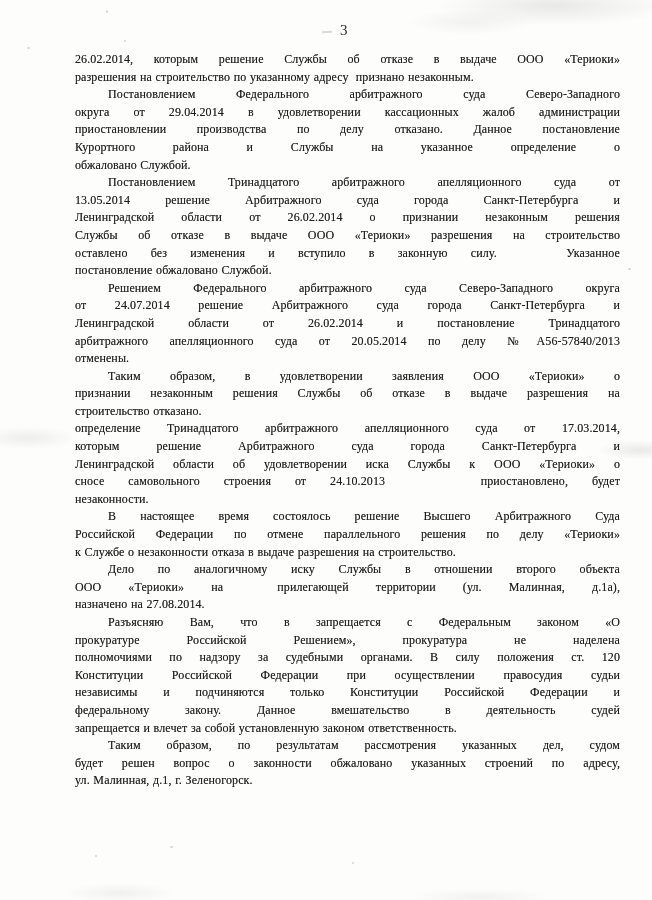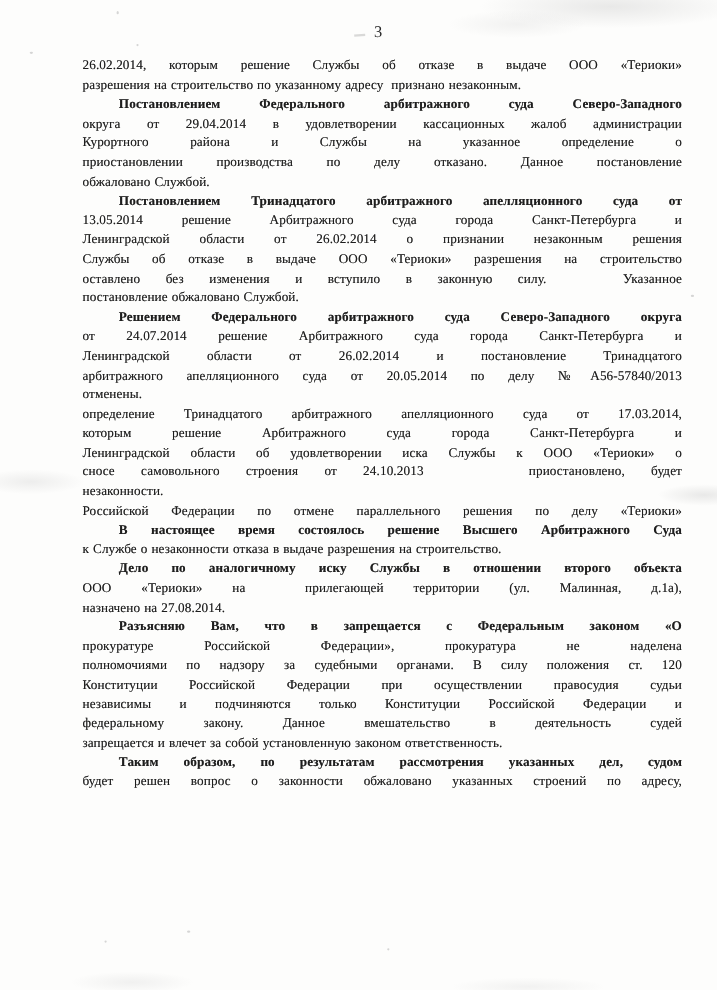--- a/index.html
+++ b/index.html
@@ -42,21 +42,21 @@
     letter-spacing: 0.1px;
     word-spacing: 0.5px;
     text-shadow: 0 0 0.5px rgba(30,30,30,0.55);
   }
   .paragraph { margin: 0; }
   .line {
     text-align: justify;
     text-align-last: justify;
   }
   .line.last { text-align-last: left; }
-  .line.indent { padding-left: 33px; font-weight: bold; }
+  .line.indent { padding-left: 33px; }
   
   .spk {
     position: absolute;
     background: rgba(110,110,110,0.28);
     border-radius: 50%;
   }
   .dash {
     position: absolute;
     left: 322px;
     top: 31px;
@@ -83,64 +83,70 @@
   <div class="page-number">3</div>
 
   <div class="doc-body">
       <div class="paragraph">
         <div class="line">26.02.2014, которым решение Службы об отказе в выдаче ООО «Териоки»</div>
         <div class="line last">разрешения на строительство по указанному адресу&nbsp; признано незаконным.</div>
       </div>
       <div class="paragraph">
         <div class="line indent">Постановлением Федерального арбитражного суда Северо-Западного</div>
         <div class="line">округа от 29.04.2014 в удовлетворении кассационных жалоб администрации</div>
+        <div class="line">приостановлении производства по делу отказано. Данное постановление</div>
         <div class="line">Курортного района и Службы на указанное определение о</div>
-        <div class="line">приостановлении производства по делу отказано. Данное постановление</div>
         <div class="line last">обжаловано Службой.</div>
       </div>
       <div class="paragraph">
         <div class="line indent">Постановлением Тринадцатого арбитражного апелляционного суда от</div>
         <div class="line">13.05.2014 решение Арбитражного суда города Санкт-Петербурга и</div>
         <div class="line">Ленинградской области от 26.02.2014 о признании незаконным решения</div>
         <div class="line">Службы об отказе в выдаче ООО «Териоки» разрешения на строительство</div>
         <div class="line">оставлено без изменения и вступило в законную силу.&nbsp;&nbsp; Указанное</div>
         <div class="line last">постановление обжаловано Службой.</div>
       </div>
       <div class="paragraph">
         <div class="line indent">Решением Федерального арбитражного суда Северо-Западного округа</div>
         <div class="line">от 24.07.2014 решение Арбитражного суда города Санкт-Петербурга и</div>
         <div class="line">Ленинградской области от 26.02.2014 и постановление Тринадцатого</div>
         <div class="line">арбитражного апелляционного суда от 20.05.2014 по делу №А56-57840/2013</div>
         <div class="line last">отменены.</div>
       </div>
       <div class="paragraph">
+        <div class="line indent">Таким образом, в удовлетворении заявления ООО «Териоки» о</div>
+        <div class="line">признании незаконным решения Службы об отказе в выдаче разрешения на</div>
+        <div class="line last">строительство отказано.</div>
+      </div>
+      <div class="paragraph">
         <div class="line">определение Тринадцатого арбитражного апелляционного суда от 17.03.2014,</div>
         <div class="line">которым решение Арбитражного суда города Санкт-Петербурга и</div>
         <div class="line">Ленинградской области об удовлетворении иска Службы к ООО «Териоки» о</div>
         <div class="line">сносе самовольного строения от 24.10.2013&nbsp;&nbsp;&nbsp; приостановлено, будет</div>
         <div class="line last">незаконности.</div>
       </div>
       <div class="paragraph">
+        <div class="line indent">В настоящее время состоялось решение Высшего Арбитражного Суда</div>
         <div class="line">Российской Федерации по отмене параллельного решения по делу «Териоки»</div>
-        <div class="line indent">В настоящее время состоялось решение Высшего Арбитражного Суда</div>
         <div class="line last">к Службе о незаконности отказа в выдаче разрешения на строительство.</div>
       </div>
       <div class="paragraph">
         <div class="line indent">Дело по аналогичному иску Службы в отношении второго объекта</div>
         <div class="line">ООО «Териоки» на&nbsp; прилегающей территории (ул. Малинная, д.1а),</div>
         <div class="line last">назначено на 27.08.2014.</div>
       </div>
       <div class="paragraph">
         <div class="line indent">Разъясняю Вам, что в запрещается с Федеральным законом «О</div>
-        <div class="line">прокуратуре Российской Федерации», прокуратура не наделена</div>
+        <div class="line">прокуратуре Российской Решением», прокуратура не наделена</div>
         <div class="line">полномочиями по надзору за судебными органами. В силу положения ст. 120</div>
         <div class="line">Конституции Российской Федерации при осуществлении правосудия судьи</div>
         <div class="line">независимы и подчиняются только Конституции Российской Федерации и</div>
         <div class="line">федеральному закону. Данное вмешательство в деятельность судей</div>
         <div class="line last">запрещается и влечет за собой установленную законом ответственность.</div>
       </div>
       <div class="paragraph">
         <div class="line indent">Таким образом, по результатам рассмотрения указанных дел, судом</div>
         <div class="line">будет решен вопрос о законности обжаловано указанных строений по адресу,</div>
+        <div class="line last">ул. Малинная, д.1, г. Зеленогорск.</div>
       </div>
     </div>
 
 </div>
 
 </body></html>

